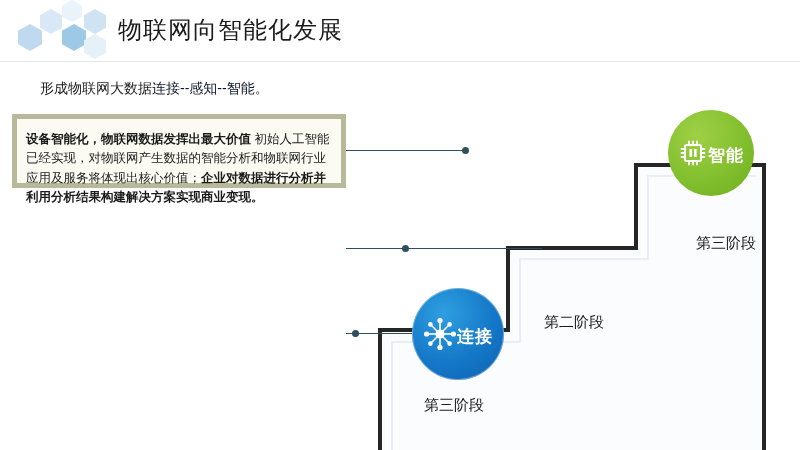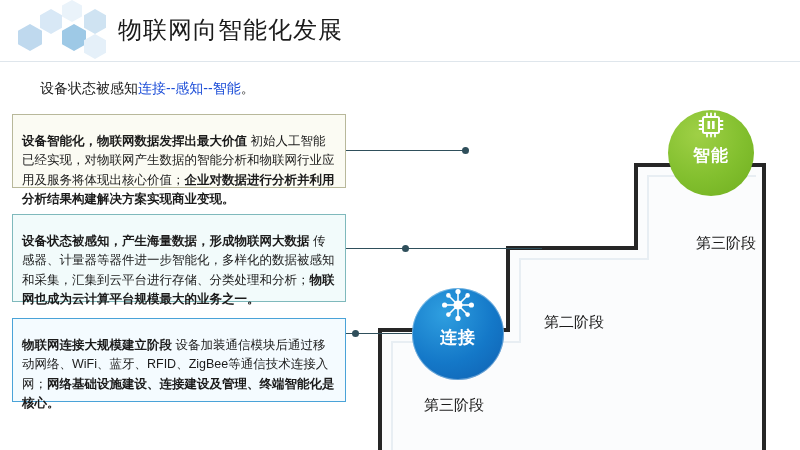--- a/index.html
+++ b/index.html
@@ -62,39 +62,39 @@
 
   
   .intro {
     position: absolute;
     left: 40px;
     top: 80px;
     font-size: 14px;
     color: #1b1b1b;
     white-space: nowrap;
   }
-  .intro .accent { color: #1d4ed8; }
+  .intro .accent { color: #0f172a; }
 
   
   .stairs {
     position: absolute;
     left: 0; top: 0;
     width: 800px; height: 450px;
   }
 
   
   .tbox {
     position: absolute;
     box-sizing: border-box;
-    padding: 17px 9px 6px 9px;
+    padding: 11px 9px 6px 9px;
     font-size: 12.5px;
     line-height: 1.55;
     color: #1b1b1b;
     background: #ffffff;
-    border: 1px solid #a21caf;
+    border: 5px solid #a21caf;
   }
   .tbox b { font-weight: bold; }
 
   .tbox-1 {
     left: 12px; top: 114px;
     width: 334px; height: 74px;
     background: #fbfbf3;
     border-color: #b8b89a;
   }
   .tbox-2 {
@@ -121,23 +121,23 @@
     width: 7px; height: 7px;
     border-radius: 50%;
     background: #2f4f5b;
   }
 
   
   .circle {
     position: absolute;
     border-radius: 50%;
     display: flex;
-    flex-direction: column;
+    flex-direction: row;
     align-items: center;
-    justify-content: flex-start;
+    justify-content: center;
     color: #ffffff;
   }
   .circle .c-label {
     font-size: 17px;
     font-weight: bold;
     letter-spacing: 1px;
     margin-top: 4px;
   }
   .circle .c-icon {
     display: block;
@@ -184,21 +184,21 @@
       <div class="hex h4"></div>
       <div class="hex h1"></div>
       <div class="hex h3"></div>
       <div class="hex h5"></div>
     </div>
     <div class="page-title">物联网向智能化发展</div>
   </div>
   <div class="header-rule"></div>
 
   <div class="intro">
-    <span>设备状态被感知</span><span class="accent">连接--感知--智能</span><span>。</span>
+    <span>形成物联网大数据</span><span class="accent">连接--感知--智能</span><span>。</span>
   </div>
 
   <svg class="stairs" width="800" height="450" viewBox="0 0 800 450">
 
     <polygon points="380,450 380,330 508,330 508,248 636,248 636,165 764,165 764,450" fill="#fbfcfd" stroke="none"></polygon>
 
     <polyline points="380,450 380,330 508,330 508,248 636,248 636,165 764,165 764,450" fill="none" stroke="#262626" stroke-width="4"></polyline>
 
     <polyline points="392,450 392,342 520,342 520,259 648,259 648,176 756,176" fill="none" stroke="#e8eef3" stroke-width="2"></polyline>
   </svg>
@@ -209,27 +209,21 @@
   <div class="conn" style="left:346px; top:248px; width:196px;"></div>
   <div class="dot" style="left:402px; top:245px;"></div>
 
   <div class="conn" style="left:346px; top:333px; width:68px;"></div>
   <div class="dot" style="left:352px; top:330px;"></div>
 
   <div class="tbox tbox-1">
     <b>设备智能化，物联网数据发挥出最大价值</b><span> 初始人工智能已经实现，对物联网产生数据的智能分析和物联网行业应用及服务将体现出核心价值；</span><b>企业对数据进行分析并利用分析结果构建解决方案实现商业变现。</b>
   </div>
 
-  <div class="tbox tbox-2">
-    <b>设备状态被感知，产生海量数据，形成物联网大数据</b><span> 传感器、计量器等器件进一步智能化，多样化的数据被感知和采集，汇集到云平台进行存储、分类处理和分析；</span><b>物联网也成为云计算平台规模最大的业务之一。</b>
-  </div>
-
-  <div class="tbox tbox-3">
-    <b>物联网连接大规模建立阶段</b><span> 设备加装通信模块后通过移动网络、WiFi、蓝牙、RFID、ZigBee等通信技术连接入网；</span><b>网络基础设施建设、连接建设及管理、终端智能化是核心。</b>
-  </div>
+
 
   <div class="circle circle-connect">
     <span class="c-icon">
       <svg width="34" height="34" viewBox="0 0 34 34">
         <g stroke="#ffffff" stroke-width="1.6" fill="none">
           <line x1="17" y1="17" x2="17" y2="4"></line>
           <line x1="17" y1="17" x2="17" y2="30"></line>
           <line x1="17" y1="17" x2="4" y2="17"></line>
           <line x1="17" y1="17" x2="30" y2="17"></line>
           <line x1="17" y1="17" x2="7.5" y2="7.5"></line>

